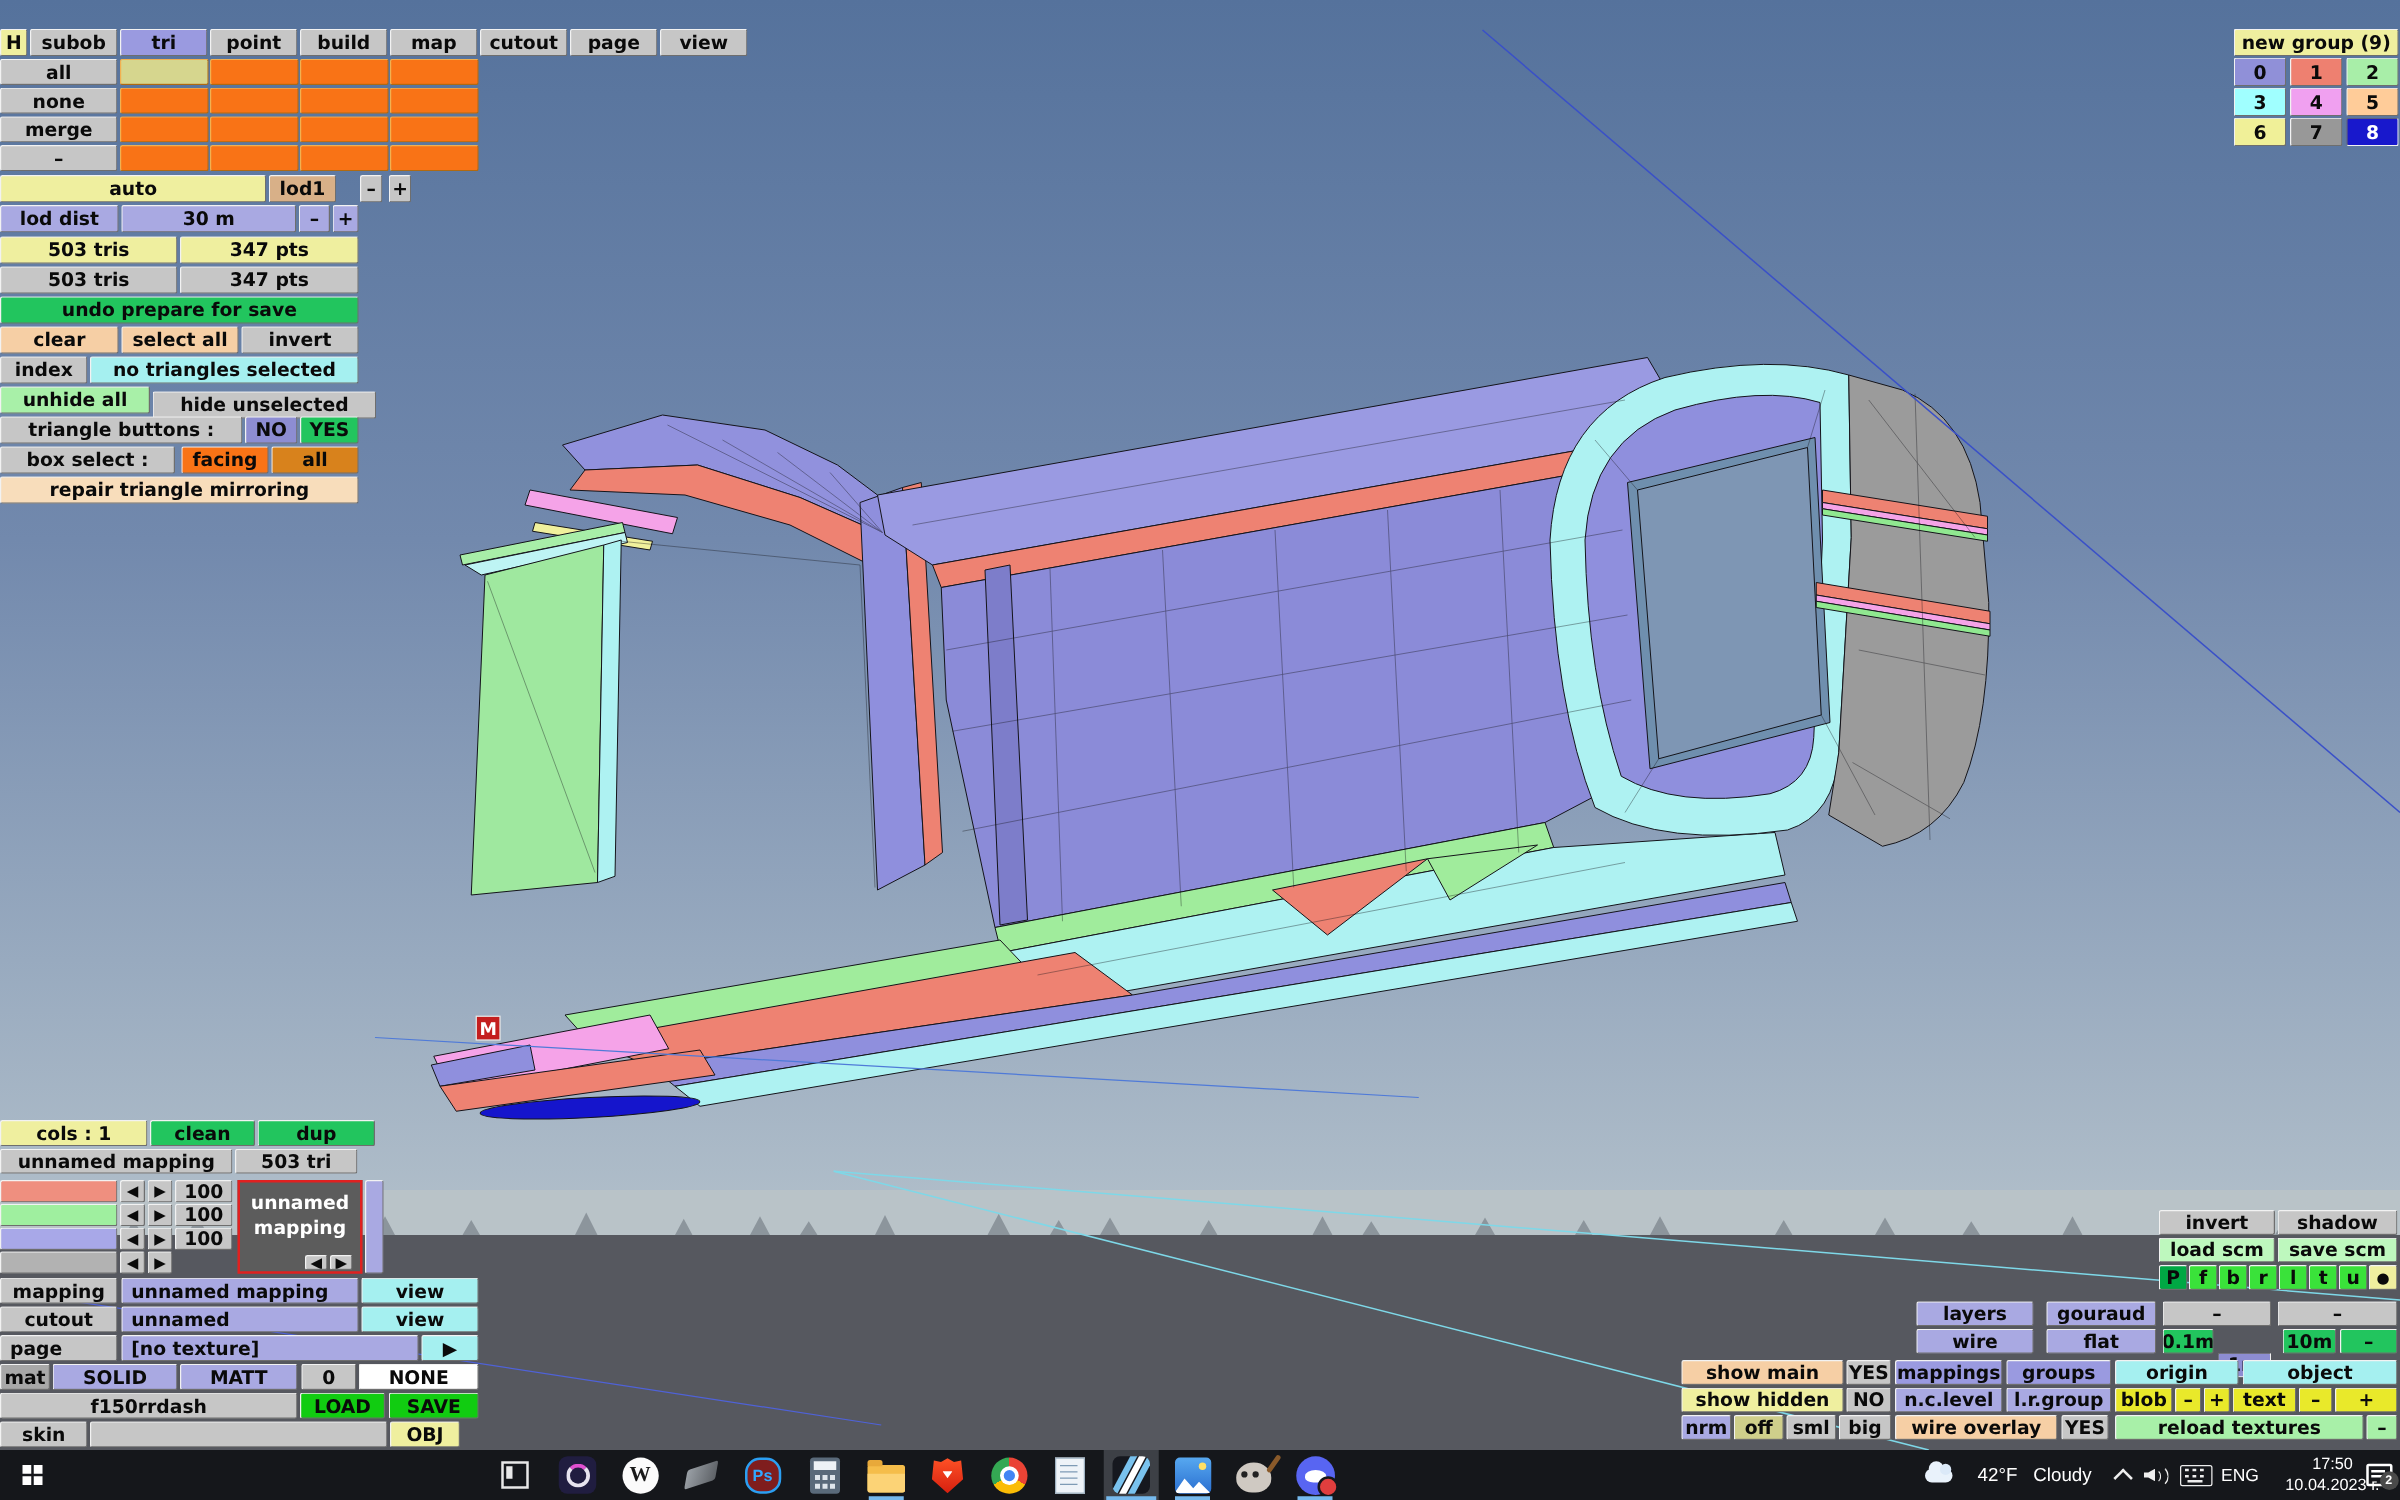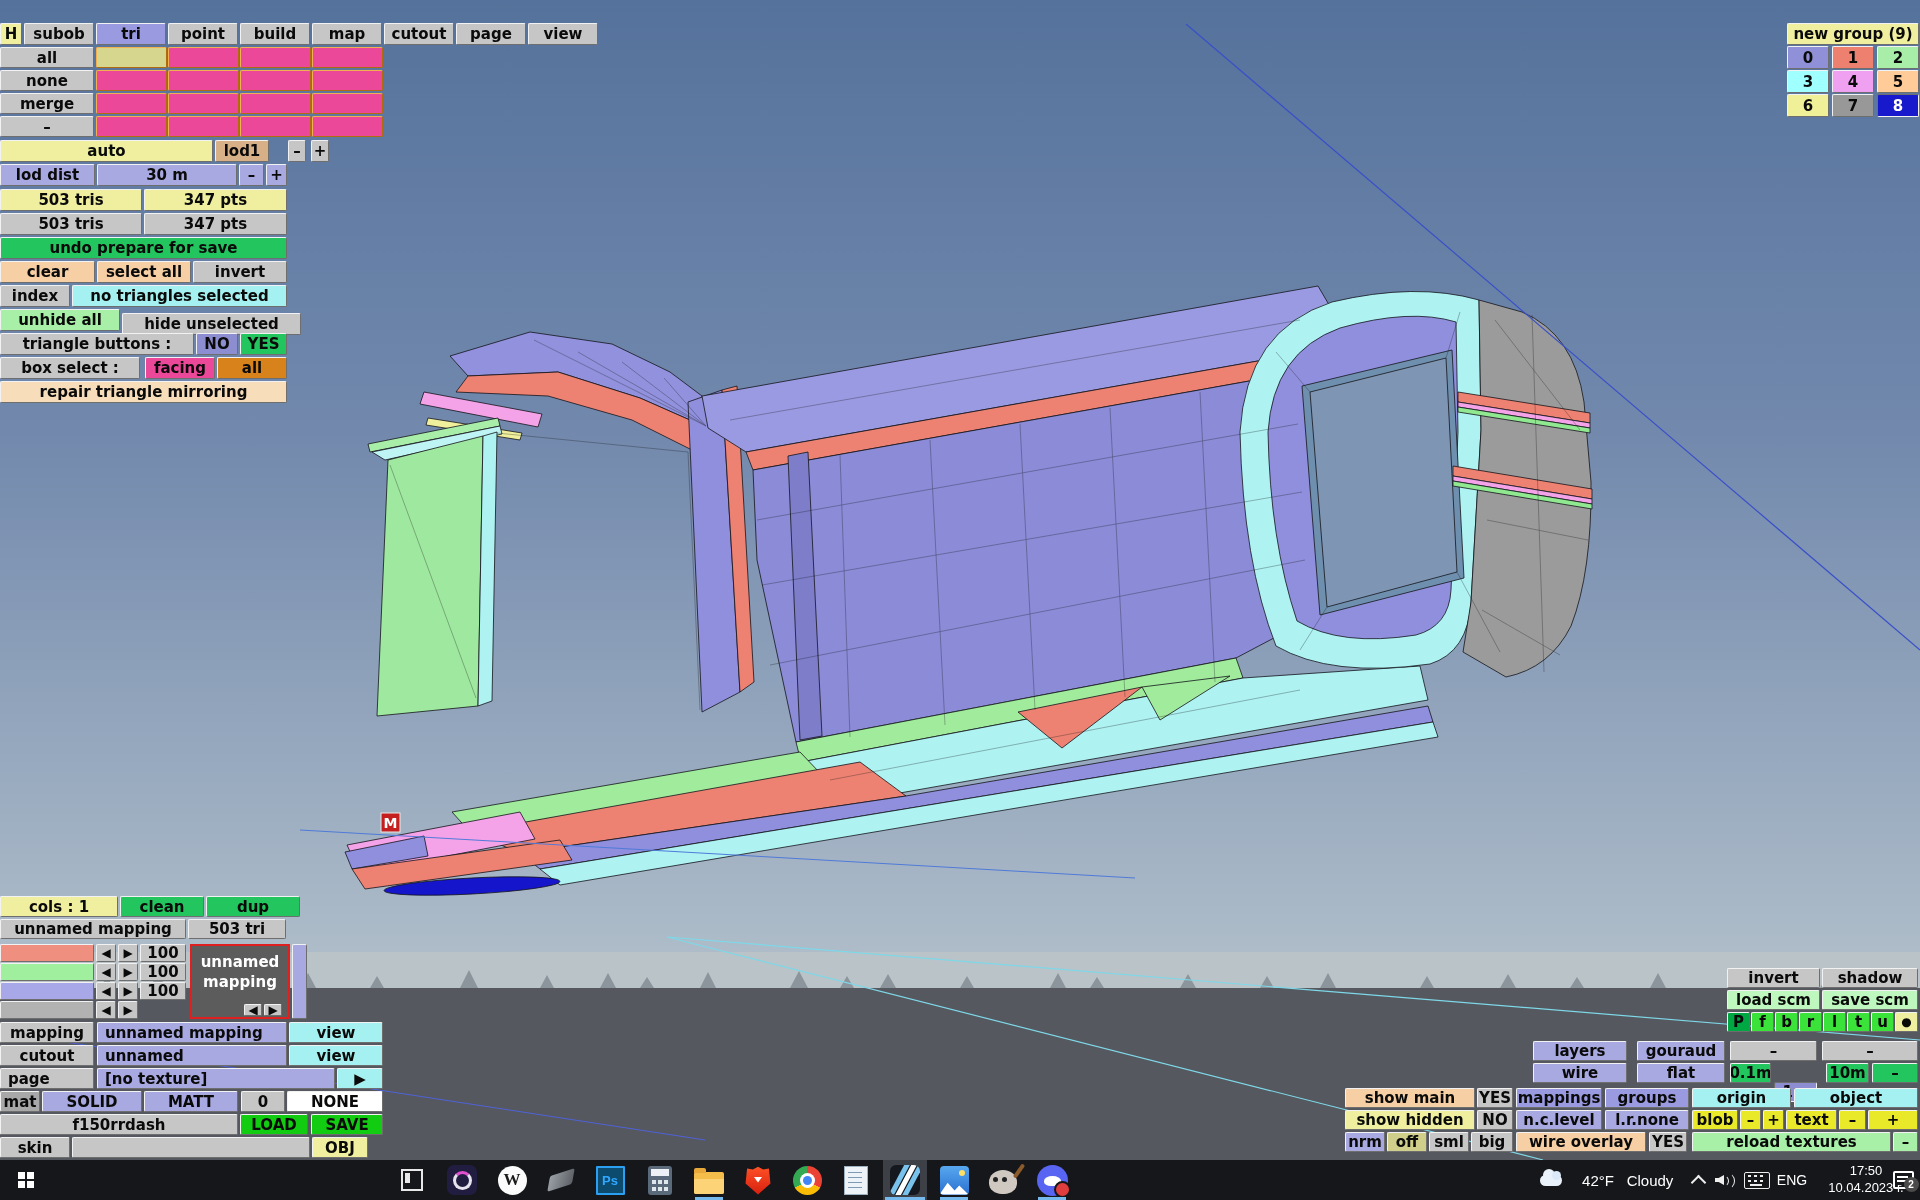--- a/index.html
+++ b/index.html
@@ -6,21 +6,21 @@
   #stage{position:absolute;inset:0;width:1920px;height:1200px;}
   svg{position:absolute;left:0;top:0;}
   
   .b{position:absolute;box-sizing:border-box;display:flex;align-items:center;justify-content:center;
      font:bold 15px "DejaVu Sans",sans-serif;color:#0a0a0a;background:#c6c6c6;
      border:1px solid;border-color:#f2f2f2 #6e6e6e #6e6e6e #f2f2f2;border-radius:2px;white-space:nowrap;overflow:hidden;}
   .tl{justify-content:flex-start;padding-left:7px;}
   .purple{background:#a9a9e2}.purpleL{background:#22c55e}.purpleD{background:#8d8dd2}.purpleM{background:#9a9ae0}
   .yellow{background:#efef9f}.yellowB{background:#e9e92a}
   .tan{background:#d8b088}
-  .orange{background:#ec4899}.orangeD{background:#d8821c}
+  .orange{background:#f97316}.orangeD{background:#d8821c}
   .cyan{background:#a5f0f0}
   .green{background:#a8f0a8}.greenL{background:#bef8be}.greenB{background:#11cc11}.greenBtn{background:#3ae23a}.greenDark{background:#00a844}
   .peach{background:#f6cfa5}.peachL{background:#f8ddbb}
   .khaki{background:#cfcf8b}
   .white{background:#ffffff}
   .gray2{background:#a8a8a8}
   .ocell{border-color:#f2b050 #b06a10 #b06a10 #f2b050}
   .pressed{border-color:#6e6e6e #f2f2f2 #f2f2f2 #6e6e6e}
   .wtext{color:#fff}
   .sm{font-size:12px}
@@ -60,21 +60,21 @@
   .eleph.e2{transform:scaleX(-1);}
   .ind{position:absolute;bottom:0;height:3px;background:#76b9ed;}
   .hl{position:absolute;top:0;height:40px;background:#3d4046;}
   
   .tv{width:18px;height:18px;border:2px solid #e8e8e8;position:relative;}
   .tv:before{content:"";position:absolute;left:2px;top:2px;width:5px;height:10px;background:#e8e8e8;}
   .ringapp{width:30px;height:30px;border-radius:7px;background:#201d40;display:flex;align-items:center;justify-content:center;}
   .ringapp i{width:13px;height:13px;border-radius:50%;border:3.5px solid #e7e4ef;border-top-color:#e04fd0;}
   .wapp{width:29px;height:29px;border-radius:50%;background:#fbfbfb;color:#1a1a1a;font:bold 17px "Liberation Serif",serif;display:flex;align-items:center;justify-content:center;}
   .wedge{width:26px;height:14px;background:linear-gradient(100deg,#9aa0a6,#5d6166);transform:rotate(-18deg) skewX(-28deg);border-radius:2px;}
-  .psapp{width:29px;height:29px;background:#0c4a6e;border:2px solid #2b9ff2;border-radius:1px;color:#31a8ff;font:bold 13px "Liberation Sans",sans-serif;display:flex;align-items:center;justify-content:center;box-sizing:border-box;}
+  .psapp{width:29px;height:29px;background:#7f1d1d;border:2px solid #2b9ff2;border-radius:12px;color:#31a8ff;font:bold 13px "Liberation Sans",sans-serif;display:flex;align-items:center;justify-content:center;box-sizing:border-box;}
   .calc{width:24px;height:29px;background:#5a6a7a;border-radius:3px;position:relative;}
   .calc:before{content:"";position:absolute;left:3px;top:3px;width:18px;height:7px;background:#eef2f6;}
   .calc:after{content:"";position:absolute;left:4px;top:14px;width:4px;height:4px;background:#dfe6ec;
               box-shadow:6px 0 #dfe6ec,12px 0 #dfe6ec,0 7px #dfe6ec,6px 7px #dfe6ec,12px 7px #dfe6ec;}
   .folder{width:30px;height:22px;background:#f5bd4a;border-radius:2px;position:relative;margin-top:5px;}
   .folder:before{content:"";position:absolute;left:0;top:-4px;width:12px;height:5px;background:#e8a93a;border-radius:2px 2px 0 0;}
   .folder:after{content:"";position:absolute;left:0;bottom:0;width:30px;height:15px;background:#fcd376;border-radius:0 0 2px 2px;}
   .brave{width:26px;height:29px;background:linear-gradient(180deg,#ff5226,#d61f0f);clip-path:polygon(50% 100%,2% 62%,8% 10%,30% 14%,50% 4%,70% 14%,92% 10%,98% 62%);position:relative;}
   .brave:before{content:"";position:absolute;left:9px;top:9px;width:8px;height:8px;background:#fff;clip-path:polygon(50% 100%,0 30%,100% 30%);}
   .chrome{width:29px;height:29px;border-radius:50%;background:conic-gradient(#ea4335 0 120deg,#fbbc05 120deg 240deg,#34a853 240deg 360deg);position:relative;}
@@ -372,21 +372,21 @@
 <div class="b peach" style="left:1345px;top:1088px;width:130px;height:20px">show main</div>
 <div class="b" style="left:1477px;top:1088px;width:36px;height:20px">YES</div>
 <div class="b purpleM" style="left:1516px;top:1088px;width:86px;height:20px">mappings</div>
 <div class="b purpleM" style="left:1605px;top:1088px;width:84px;height:20px">groups</div>
 <div class="b cyan" style="left:1692px;top:1088px;width:99px;height:20px">origin</div>
 <div class="b cyan" style="left:1794px;top:1088px;width:124px;height:20px">object</div>
 
 <div class="b yellow" style="left:1345px;top:1110px;width:130px;height:20px">show hidden</div>
 <div class="b" style="left:1477px;top:1110px;width:36px;height:20px">NO</div>
 <div class="b purple" style="left:1516px;top:1110px;width:86px;height:20px">n.c.level</div>
-<div class="b purple" style="left:1605px;top:1110px;width:84px;height:20px">l.r.none</div>
+<div class="b purple" style="left:1605px;top:1110px;width:84px;height:20px">l.r.group</div>
 <div class="b yellowB" style="left:1692px;top:1110px;width:46px;height:20px">blob</div>
 <div class="b yellowB" style="left:1740px;top:1110px;width:21px;height:20px">–</div>
 <div class="b yellowB" style="left:1763px;top:1110px;width:21px;height:20px">+</div>
 <div class="b yellowB" style="left:1786px;top:1110px;width:51px;height:20px">text</div>
 <div class="b yellowB" style="left:1839px;top:1110px;width:27px;height:20px">–</div>
 <div class="b yellowB" style="left:1868px;top:1110px;width:50px;height:20px">+</div>
 
 <div class="b purple" style="left:1345px;top:1132px;width:40px;height:20px">nrm</div>
 <div class="b khaki" style="left:1387px;top:1132px;width:40px;height:20px">off</div>
 <div class="b" style="left:1429px;top:1132px;width:40px;height:20px">sml</div>

